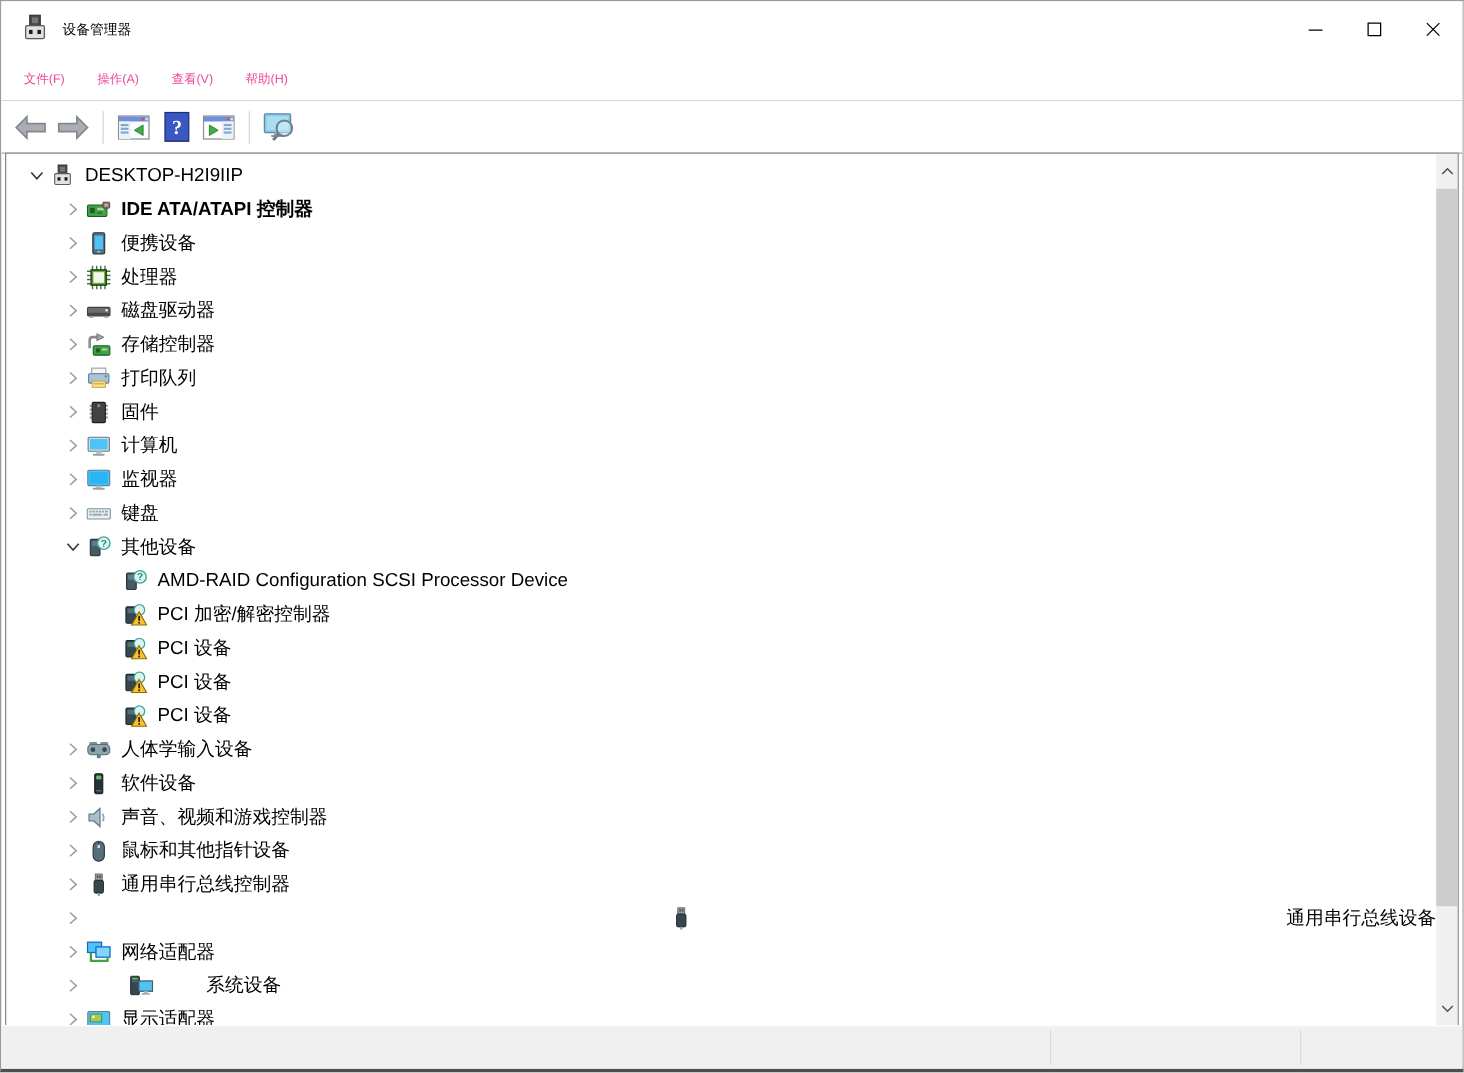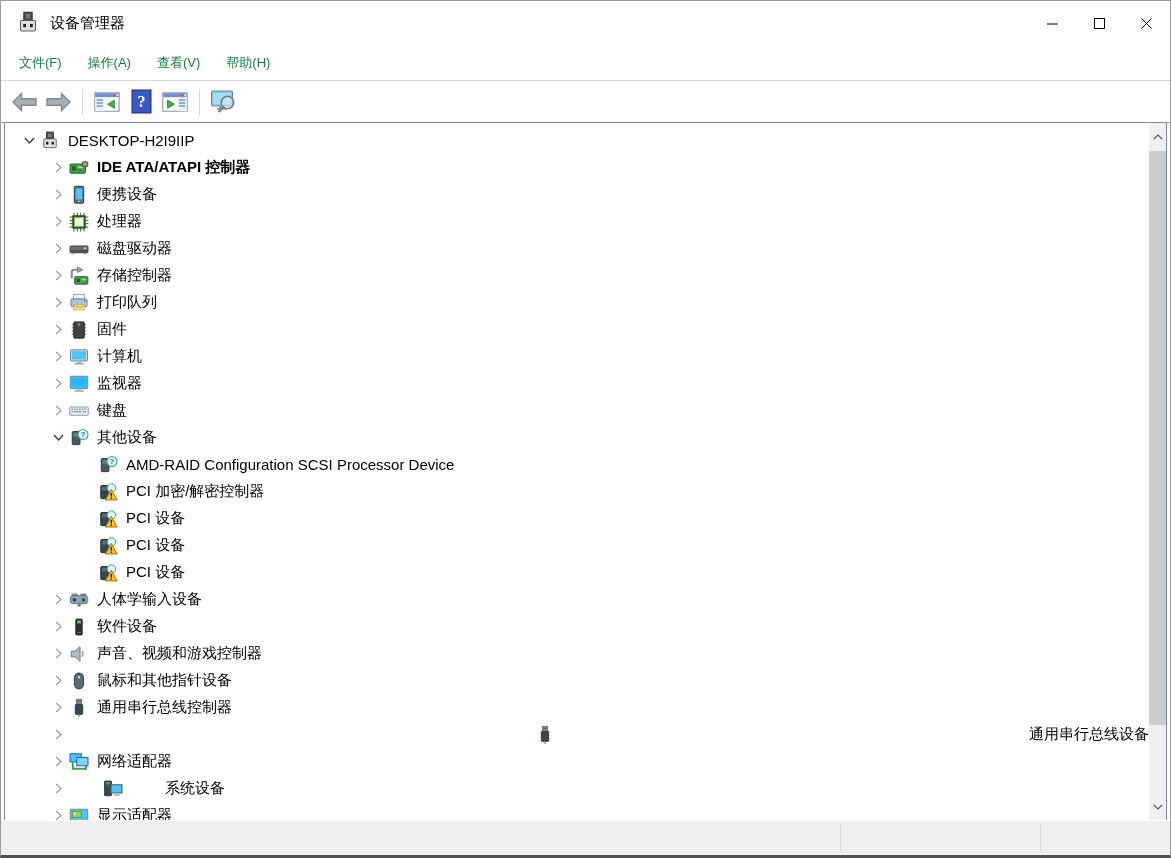--- a/index.html
+++ b/index.html
@@ -4,26 +4,26 @@
 <style>
   html,body { margin:0; padding:0; background:#e8e8e8; font-family:"Liberation Sans","DejaVu Sans",sans-serif; }
   .window {
     position:relative; width:1171px; height:858px; background:#fff;
     border:1px solid #9b9b9b; border-bottom:3px solid #4e4e4e; box-sizing:border-box;
     overflow:hidden;
   }
   
   .titlebar { height:44px; display:flex; align-items:center; padding-left:15px; background:#fff; }
   .app-icon { width:24px; height:24px; flex:0 0 auto; }
-  .app-title { margin-left:10px; font-size:15px; color:#000; }
+  .app-title { margin-left:10px; font-size:11px; color:#000; }
   .win-controls { margin-left:auto; display:flex; height:100%; }
   .ctrl-btn { width:47px; height:100%; display:flex; align-items:center; justify-content:center; cursor:default; }
   
   .menubar { height:35px; display:flex; align-items:center; padding-left:18px; border-bottom:1px solid #d7d7d7; background:#fff; }
-  .menu-item { font-size:13px; color:#15803d; margin-right:26px; }
+  .menu-item { font-size:10px; color:#ec4899; margin-right:26px; }
   
   .toolbar { height:41px; display:flex; align-items:center; padding-left:6px; background:#fff; border-bottom:1px solid #a8a8a8; }
   .tb-btn { width:32px; height:32px; display:flex; align-items:center; justify-content:center; margin:0 1px; }
   .tb-sep { width:1px; height:26px; background:#d5d5d5; margin:0 7px; }
   
   .content {
     position:absolute; top:121px; left:3px; right:3px; height:700px;
     background:#fff; border:1px solid #828790; box-sizing:border-box;
     display:flex; overflow:hidden;
   }

